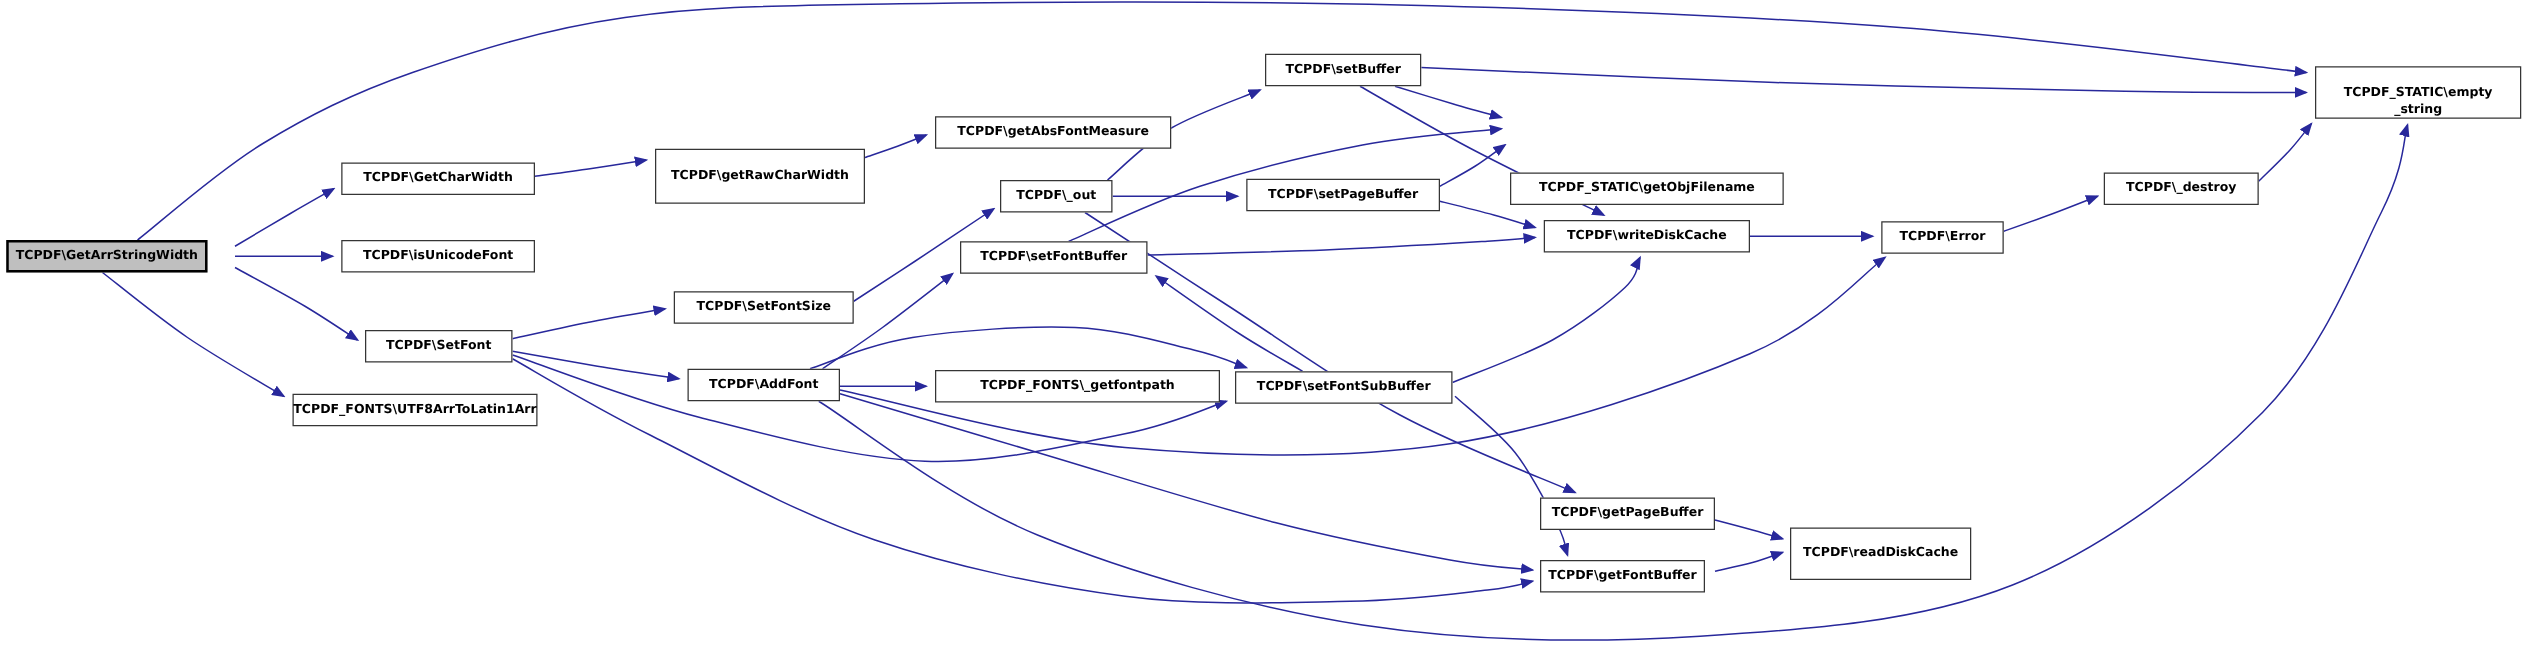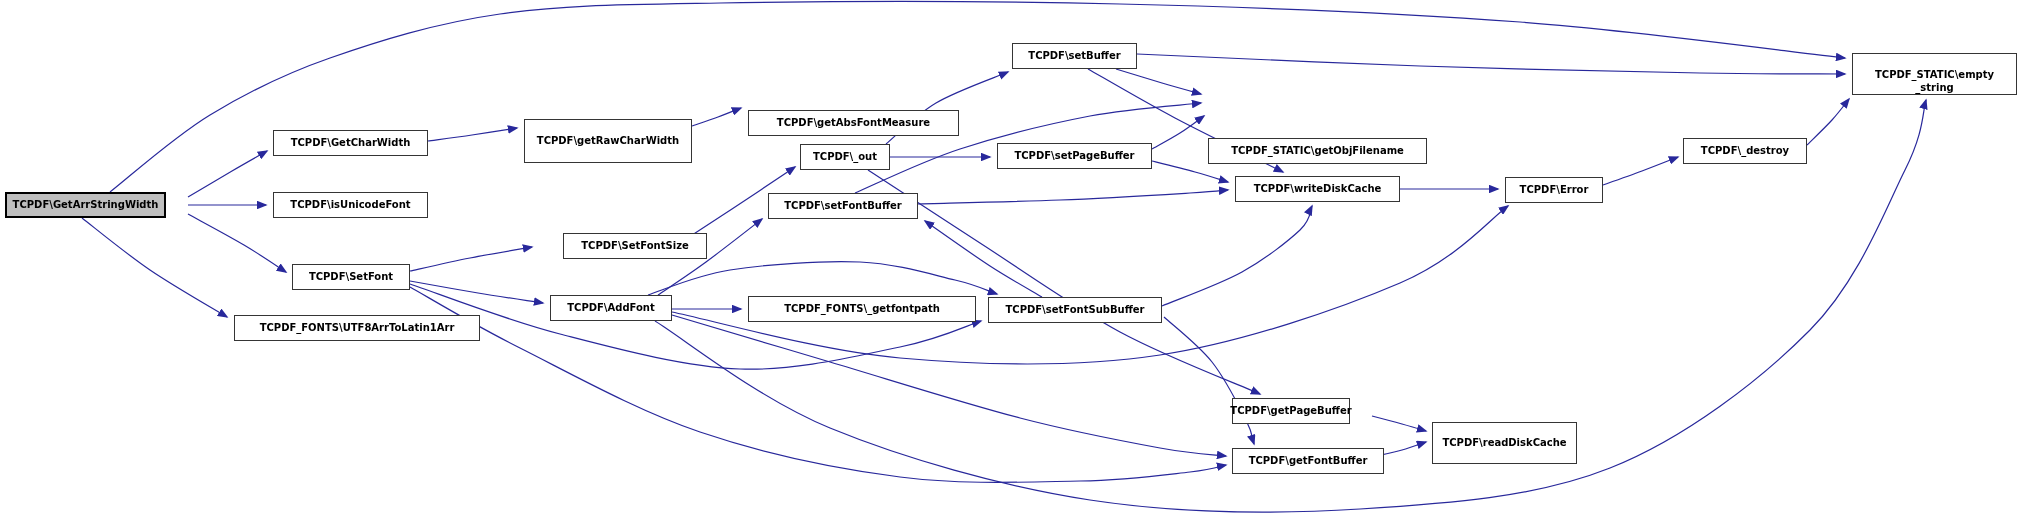--- a/index.html
+++ b/index.html
@@ -90,30 +90,30 @@
       </div>
       <div class="node" style="left: 273px; top: 130px; width: 155px; height: 26px;">
         <div>TCPDF\GetCharWidth</div>
       </div>
       <div class="node" style="left: 273px; top: 192px; width: 155px; height: 26px;">
         <div>TCPDF\isUnicodeFont</div>
       </div>
       <div class="node" style="left: 292px; top: 264px; width: 118px; height: 26px;">
         <div>TCPDF\SetFont</div>
       </div>
-      <div class="node" style="left: 234px; top: 315px; width: 246px; height: 26px;">
+      <div class="node" style="left: 234px; top: 315px; width: 196px; height: 26px;">
         <div>TCPDF_FONTS\UTF8ArrToLatin1Arr</div>
       </div>
       <div class="node" style="left: 524px; top: 119px; width: 168px; height: 44px;">
         <div>TCPDF\getRawCharWidth</div>
       </div>
-      <div class="node" style="left: 748px; top: 110px; width: 211px; height: 26px;">
+      <div class="node" style="left: 748px; top: 93px; width: 189px; height: 26px;">
         <div>TCPDF\getAbsFontMeasure</div>
       </div>
-      <div class="node" style="left: 539px; top: 233px; width: 144px; height: 26px; margin-left: 24px;">
+      <div class="node" style="left: 539px; top: 233px; width: 144px; height: 26px;">
         <div>TCPDF\SetFontSize</div>
       </div>
       <div class="node" style="left: 550px; top: 295px; width: 122px; height: 26px;">
         <div>TCPDF\AddFont</div>
       </div>
       <div class="node" style="left: 748px; top: 296px; width: 228px; height: 26px;">
         <div>TCPDF_FONTS\_getfontpath</div>
       </div>
       <div class="node" style="left: 800px; top: 144px; width: 90px; height: 26px;">
         <div>TCPDF\_out</div>
@@ -139,23 +139,23 @@
       <div class="node" style="left: 1505px; top: 177px; width: 98px; height: 26px;">
         <div>TCPDF\Error</div>
       </div>
       <div class="node" style="left: 1683px; top: 138px; width: 124px; height: 26px;">
         <div>TCPDF\_destroy</div>
       </div>
       <div class="node" style="left: 1852px; top: 53px; width: 165px; height: 42px; justify-content: flex-end;">
         <div>TCPDF_STATIC\empty</div>
         <div>_string</div>
       </div>
-      <div class="node" style="left: 1232px; top: 398px; width: 118px; height: 26px;">
+      <div class="node" style="left: 1232px; top: 398px; width: 140px; height: 26px;">
         <div>TCPDF\getPageBuffer</div>
       </div>
-      <div class="node" style="left: 1232px; top: 448px; width: 152px; height: 26px;">
+      <div class="node" style="left: 1232px; top: 448px; width: 132px; height: 26px;">
         <div>TCPDF\getFontBuffer</div>
       </div>
       <div class="node" style="left: 1432px; top: 422px; width: 145px; height: 42px;">
         <div>TCPDF\readDiskCache</div>
       </div>
     </div>
 </div>
 
 </body></html>

